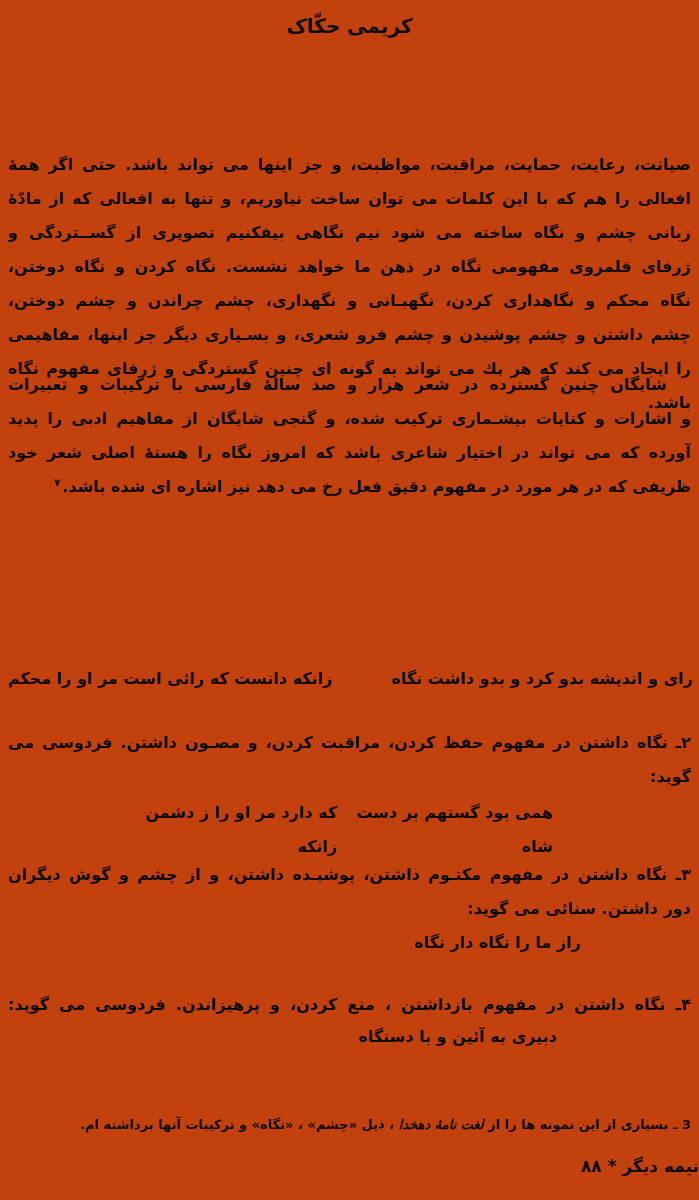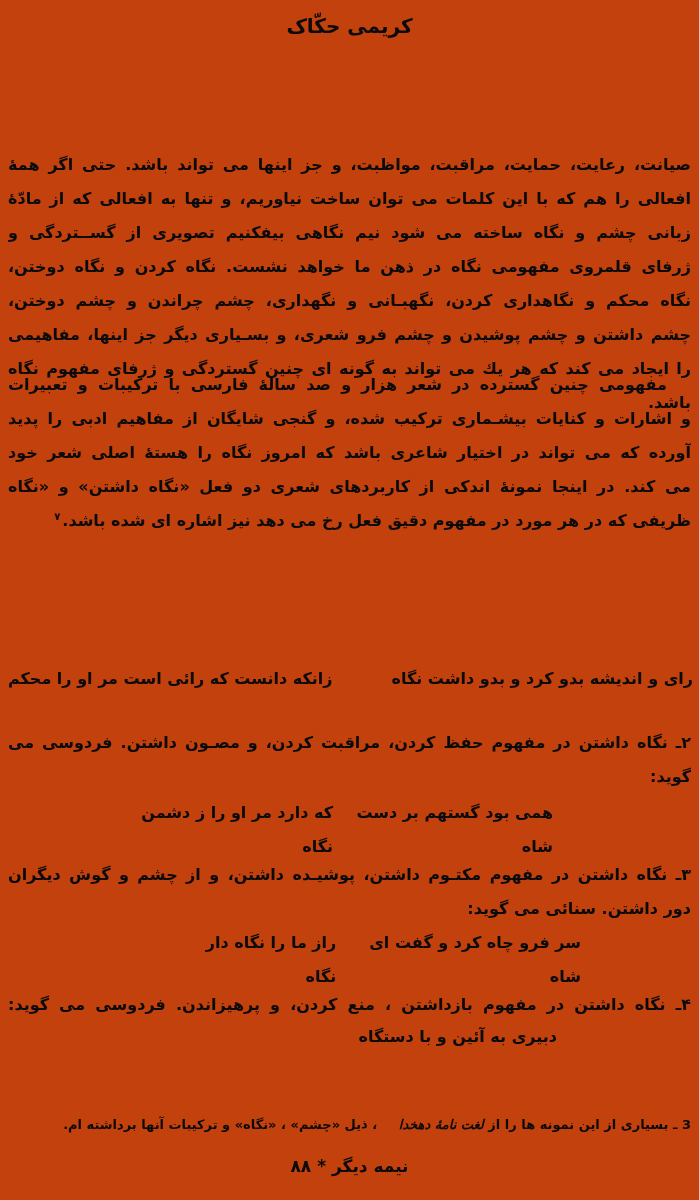--- a/index.html
+++ b/index.html
@@ -59,25 +59,25 @@
   .pos-v3   { top: 926px; right: 118px; left: 172px; }
   .pos-item4{ top: 988px; }
   .pos-v4   { top: 1020px; right: 142px; left: 146px; }
   .footnote {
     position: absolute;
     top: 1112px; right: 8px; left: 8px;
     font-size: 13px;
     line-height: 26px;
     text-align: right;
   }
-  .footnote .book { font-style: italic; margin-left: 17px; }
+  .footnote .book { font-style: italic; }
   .footer {
     position: absolute;
     top: 1156px; right: 0; left: 0;
-    text-align: center;
+    text-align: right;
     font-size: 17px;
   }
 </style>
 </head>
 <body>
 
 <div class="page">
 
   <div class="title">کریمی حکّاک</div>
 
@@ -86,47 +86,45 @@
     <div class="line full">افعالی را هم که با این کلمات می توان ساخت نیاوریم، و تنها به افعالی که از مادّهٔ</div>
     <div class="line full">زبانی چشم و نگاه ساخته می شود نیم نگاهی بیفکنیم تصویری از گســتردگی و</div>
     <div class="line full">ژرفای قلمروی مفهومی نگاه در ذهن ما خواهد نشست. نگاه کردن و نگاه دوختن،</div>
     <div class="line full">نگاه محکم و نگاهداری کردن، نگهبـانی و نگهداری، چشم چراندن و چشم دوختن،</div>
     <div class="line full">چشم داشتن و چشم پوشیدن و چشم فرو شعری، و بسـیاری دیگر جز اینها، مفاهیمی</div>
     <div class="line full">را ایجاد می کند که هر یك می تواند به گونه ای چنین گستردگی و ژرفای مفهوم نگاه</div>
     <div class="line">باشد.</div>
   </div>
 
   <div class="tblock pos-p2">
-    <div class="line full indent">مفهومی چنین گسترده در شعر هزار و صد سالهٔ فارسی با ترکیبات و تعبیرات</div>
+    <div class="line full indent">شایگان چنین گسترده در شعر هزار و صد سالهٔ فارسی با ترکیبات و تعبیرات</div>
     <div class="line full">و اشارات و کنایات بیشـماری ترکیب شده، و گنجی شایگان از مفاهیم ادبی را پدید</div>
     <div class="line full">آورده که می تواند در اختیار شاعری باشد که امروز نگاه را هستهٔ اصلی شعر خود</div>
-    <div class="line full">می کند. در اینجا نمونهٔ اندکی از کاربردهای شعری دو فعل «نگاه داشتن» و «نگاه</div>
     <div class="line"><span>ظریفی که در هر مورد در مفهوم دقیق فعل رخ می دهد نیز اشاره ای شده باشد.</span><sup class="fn">۷</sup></div>
   </div>
 
   <div class="verse pos-v1">
     <span>رای و اندیشه بدو کرد و بدو داشت نگاه</span>
     <span>زانکه دانست که رائی است مر او را محکم</span>
   </div>
 
   <div class="tblock pos-item2">
     <div class="line full">۲ـ نگاه داشتن در مفهوم حفظ کردن، مراقبت کردن، و مصـون داشتن. فردوسی می</div>
     <div class="line">گوید:</div>
   </div>
   <div class="verse pos-v2">
     <span>همی بود گستهم بر دست شاه</span>
-    <span>که دارد مر او را ز دشمن نگاه</span>
+    <span>که دارد مر او را ز دشمن زانکه</span>
   </div>
 
   <div class="tblock pos-item3">
     <div class="line full">۳ـ نگاه داشتن در مفهوم مکتـوم داشتن، پوشیـده داشتن، و از چشم و گوش دیگران</div>
     <div class="line">دور داشتن. سنائی می گوید:</div>
   </div>
   <div class="verse pos-v3">
-    <span>سر فرو چاه کرد و گفت ای شاه</span>
     <span>راز ما را نگاه دار نگاه</span>
   </div>
 
   <div class="tblock pos-item4">
     <div class="line full">۴ـ نگاه داشتن در مفهوم بازداشتن ، منع کردن، و پرهیزاندن. فردوسی می گوید:</div>
   </div>
   <div class="verse pos-v4">
     <span>دبیری به آئین و با دستگاه</span>
   </div>
 

